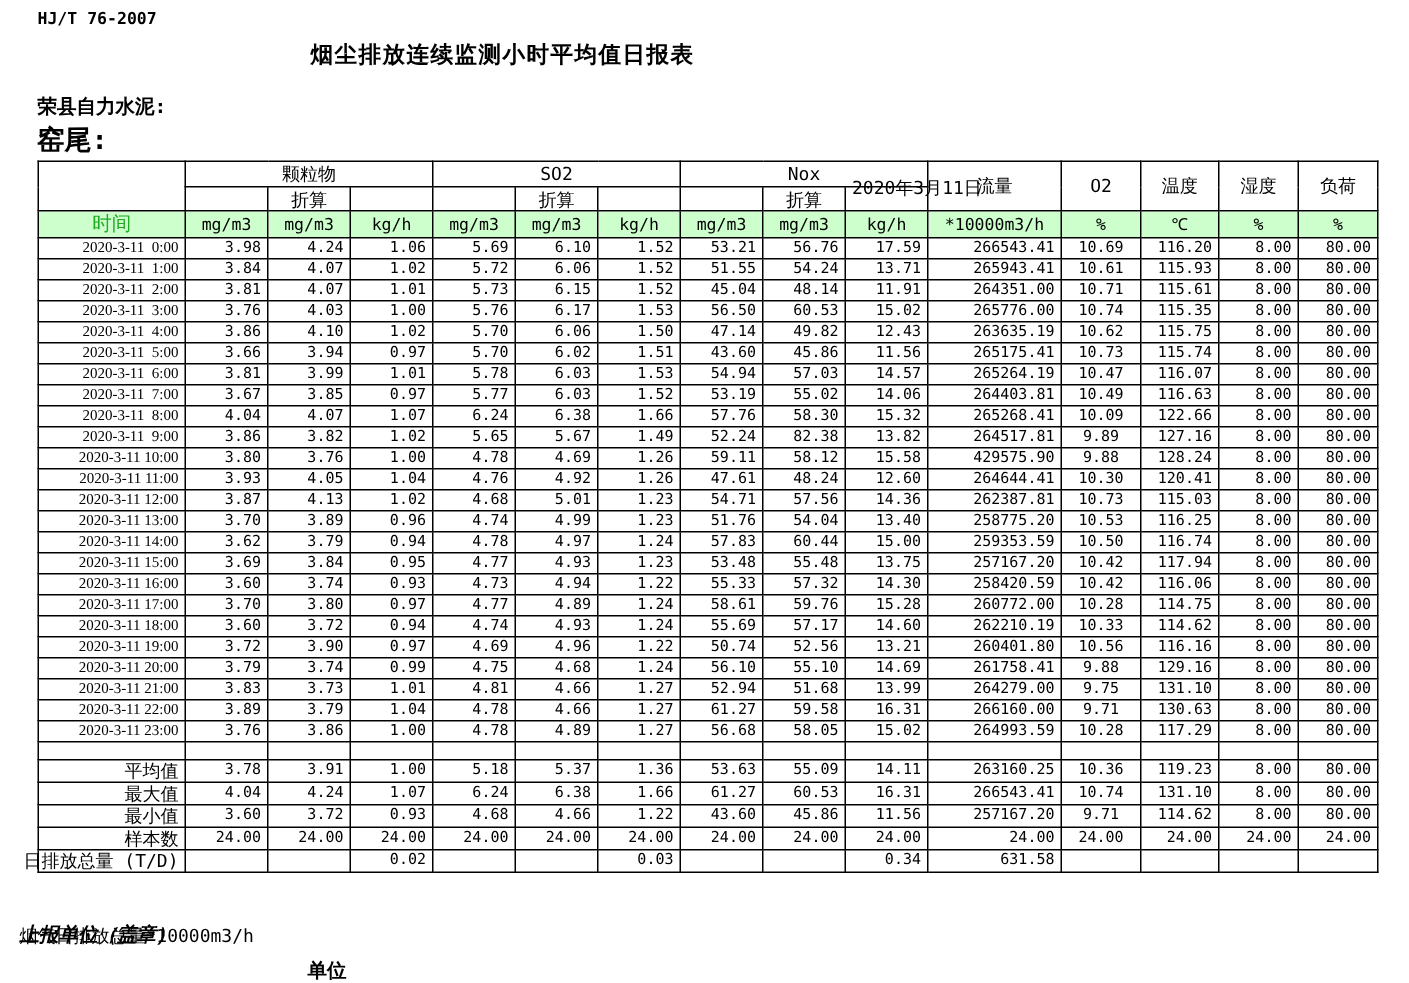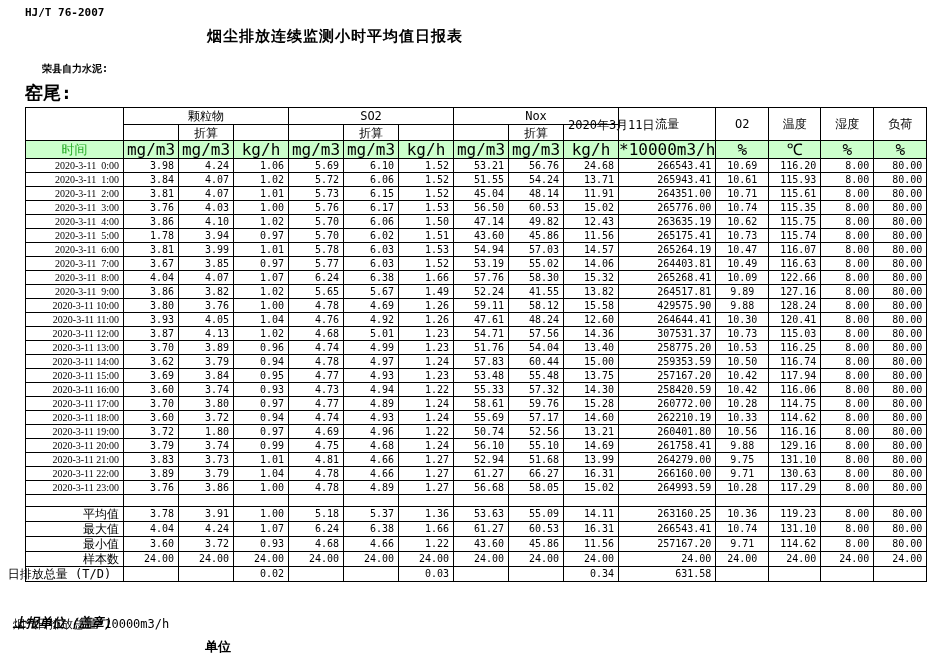--- a/index.html
+++ b/index.html
@@ -4,45 +4,45 @@
 <style>
   html,body { margin:0; padding:0; }
   body {
     width:939px; height:655px; background:#ffffff; position:relative;
     font-family:"DejaVu Sans Mono","Liberation Mono",monospace; color:#000;
     overflow:hidden;
   }
   .abs { position:absolute; white-space:nowrap; }
   #std-code   { left:25px;  top:6px;  font-size:11px; font-weight:bold; }
   #page-title { left:207px; top:27px; font-size:15px; font-weight:bold; letter-spacing:1px; }
-  #company    { left:25px;  top:62px; font-size:10px; font-weight:bold;margin-left:17px; }
+  #company    { left:25px;  top:62px; font-size:13px; font-weight:bold; }
   #station    { left:25px;  top:81px; font-size:18px; font-weight:bold; }
   #report-date{ left:568px; top:82px; font-size:12px;margin-top:35px; }
 
   table#report-table {
     position:absolute; left:25px; top:107px;
     border-collapse:collapse; table-layout:fixed;
   }
   #report-table th, #report-table td {
     border:1px solid #000; padding:0 4px 0 0;
     font-size:10px; line-height:1; font-weight:normal;
     overflow:hidden; white-space:nowrap;
   }
   #report-table thead th { text-align:center; padding:0; font-size:12px; }
   #report-table thead tr.r1 th { height:16px; }
   #report-table thead tr.r2 th { height:15px; }
-  #report-table thead tr.units th { height:17px; background:var(--hdr,#ccffcc); font-size:16px; }
+  #report-table thead tr.units th { height:17px; background:var(--hdr,#ccffcc); font-size:11px; }
   #report-table thead tr.units th.time-h { font-size:13px; color:var(--hdrTxt,#22aa22); }
   #report-table tbody td { height:13px; text-align:right; }
   #report-table tbody td.time { white-space:pre; font-size:10px;font-family:Liberation Serif, serif; }
   #report-table tbody td.center { text-align:center; padding-right:0; }
   #report-table tbody tr.spacer td { height:11px; }
   #report-table tbody td.sum-label { font-size:12px; height:14px; }
   #report-table tbody td.total-label {
-    font-size:12px; height:14px; text-align:center; text-indent:-26px; overflow:visible;
+    font-size:12px; height:14px; text-align:right; text-indent:-26px; overflow:visible;
   }
   #footer-flue  { left:13px;  top:616px; font-size:12px; font-weight:normal; }
   #footer-report{ left:13px;  top:614px; font-size:13px; font-weight:bold;font-style:italic; }
   #footer-unit  { left:205px; top:638px; font-size:13px; font-weight:bold; }
 </style>
 </head>
 <body>
 
 <div class="abs" id="std-code">HJ/T  76-2007</div>
 <div class="abs" id="page-title">烟尘排放连续监测小时平均值日报表</div>
@@ -113,21 +113,21 @@
       <tr>
         <td class="time">2020-3-11  0:00</td>
         <td class="num">3.98</td>
         <td class="num">4.24</td>
         <td class="num">1.06</td>
         <td class="num">5.69</td>
         <td class="num">6.10</td>
         <td class="num">1.52</td>
         <td class="num">53.21</td>
         <td class="num">56.76</td>
-        <td class="num">24.68</td>
+        <td class="num">17.59</td>
         <td class="num">266543.41</td>
         <td class="num center">10.69</td>
         <td class="num">116.20</td>
         <td class="num">8.00</td>
         <td class="num">80.00</td>
       </tr>
       <tr>
         <td class="time">2020-3-11  1:00</td>
         <td class="num">3.84</td>
         <td class="num">4.07</td>
@@ -190,21 +190,21 @@
         <td class="num">49.82</td>
         <td class="num">12.43</td>
         <td class="num">263635.19</td>
         <td class="num center">10.62</td>
         <td class="num">115.75</td>
         <td class="num">8.00</td>
         <td class="num">80.00</td>
       </tr>
       <tr>
         <td class="time">2020-3-11  5:00</td>
-        <td class="num">1.78</td>
+        <td class="num">3.66</td>
         <td class="num">3.94</td>
         <td class="num">0.97</td>
         <td class="num">5.70</td>
         <td class="num">6.02</td>
         <td class="num">1.51</td>
         <td class="num">43.60</td>
         <td class="num">45.86</td>
         <td class="num">11.56</td>
         <td class="num">265175.41</td>
         <td class="num center">10.73</td>
@@ -265,21 +265,21 @@
       </tr>
       <tr>
         <td class="time">2020-3-11  9:00</td>
         <td class="num">3.86</td>
         <td class="num">3.82</td>
         <td class="num">1.02</td>
         <td class="num">5.65</td>
         <td class="num">5.67</td>
         <td class="num">1.49</td>
         <td class="num">52.24</td>
-        <td class="num">41.55</td>
+        <td class="num">82.38</td>
         <td class="num">13.82</td>
         <td class="num">264517.81</td>
         <td class="num center">9.89</td>
         <td class="num">127.16</td>
         <td class="num">8.00</td>
         <td class="num">80.00</td>
       </tr>
       <tr>
         <td class="time">2020-3-11 10:00</td>
         <td class="num">3.80</td>
@@ -318,21 +318,21 @@
         <td class="time">2020-3-11 12:00</td>
         <td class="num">3.87</td>
         <td class="num">4.13</td>
         <td class="num">1.02</td>
         <td class="num">4.68</td>
         <td class="num">5.01</td>
         <td class="num">1.23</td>
         <td class="num">54.71</td>
         <td class="num">57.56</td>
         <td class="num">14.36</td>
-        <td class="num">307531.37</td>
+        <td class="num">262387.81</td>
         <td class="num center">10.73</td>
         <td class="num">115.03</td>
         <td class="num">8.00</td>
         <td class="num">80.00</td>
       </tr>
       <tr>
         <td class="time">2020-3-11 13:00</td>
         <td class="num">3.70</td>
         <td class="num">3.89</td>
         <td class="num">0.96</td>
@@ -429,21 +429,21 @@
         <td class="num">14.60</td>
         <td class="num">262210.19</td>
         <td class="num center">10.33</td>
         <td class="num">114.62</td>
         <td class="num">8.00</td>
         <td class="num">80.00</td>
       </tr>
       <tr>
         <td class="time">2020-3-11 19:00</td>
         <td class="num">3.72</td>
-        <td class="num">1.80</td>
+        <td class="num">3.90</td>
         <td class="num">0.97</td>
         <td class="num">4.69</td>
         <td class="num">4.96</td>
         <td class="num">1.22</td>
         <td class="num">50.74</td>
         <td class="num">52.56</td>
         <td class="num">13.21</td>
         <td class="num">260401.80</td>
         <td class="num center">10.56</td>
         <td class="num">116.16</td>
@@ -486,21 +486,21 @@
       </tr>
       <tr>
         <td class="time">2020-3-11 22:00</td>
         <td class="num">3.89</td>
         <td class="num">3.79</td>
         <td class="num">1.04</td>
         <td class="num">4.78</td>
         <td class="num">4.66</td>
         <td class="num">1.27</td>
         <td class="num">61.27</td>
-        <td class="num">66.27</td>
+        <td class="num">59.58</td>
         <td class="num">16.31</td>
         <td class="num">266160.00</td>
         <td class="num center">9.71</td>
         <td class="num">130.63</td>
         <td class="num">8.00</td>
         <td class="num">80.00</td>
       </tr>
       <tr>
         <td class="time">2020-3-11 23:00</td>
         <td class="num">3.76</td>

